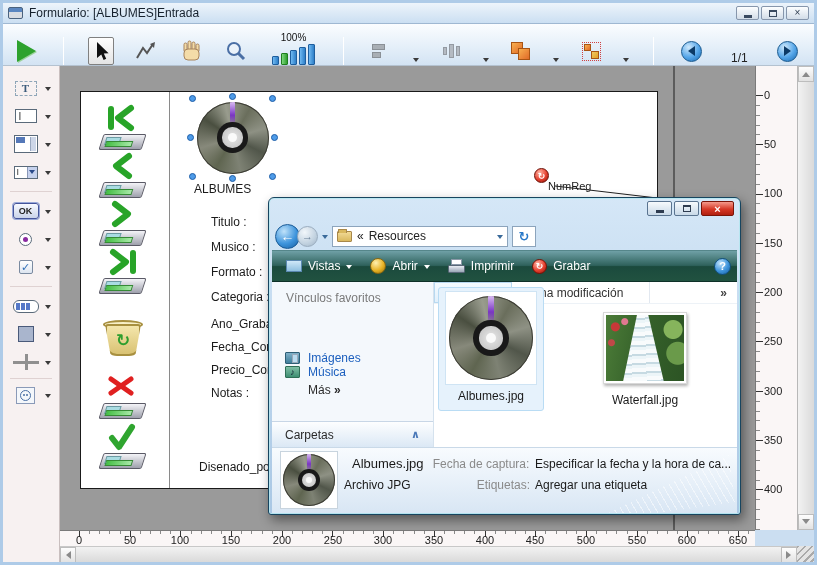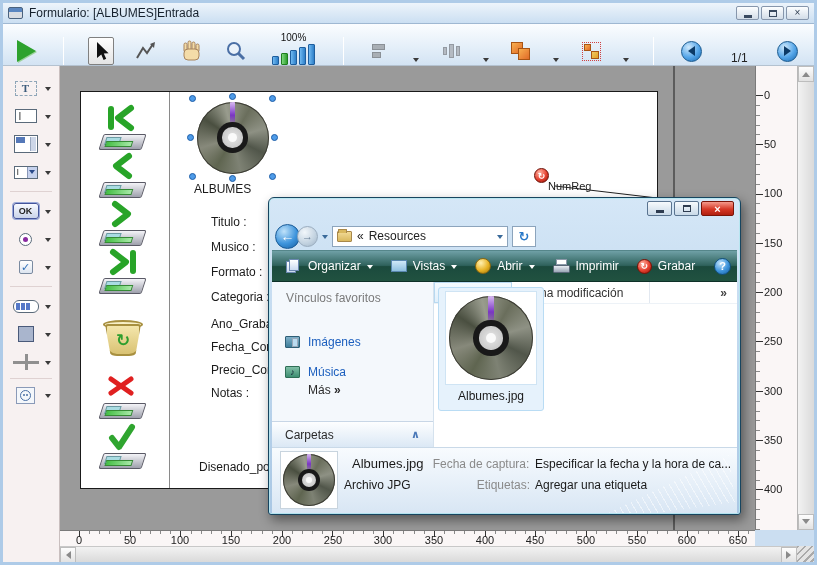--- a/index.html
+++ b/index.html
@@ -569,28 +569,20 @@
       <div class="crumb">
         <i class="folder"></i>
         <span>«</span>
         <span>Resources</span>
         <i class="ddb" style="margin-left:auto"></i>
       </div>
       <div class="refreshb">↻</div>
     </div>
     <div class="x-toolbar">
       <div class="x-cmd">
-        <span class="pages">
-            <i style="left:0;top:2px"></i>
-            <i style="left:3px;top:0"></i>
-          </span>
-        <span>Organizar</span>
-          <i class="ddw"></i>
-      </div>
-      <div class="x-cmd">
         <span class="pic"></span>
         <span>Vistas</span>
           <i class="ddw"></i>
       </div>
       <div class="x-cmd">
         <span class="goldball"></span>
         <span>Abrir</span>
           <i class="ddw"></i>
       </div>
       <div class="x-cmd">
@@ -602,21 +594,21 @@
       </div>
       <div class="x-cmd">
         <span class="redball" style="width:15px;height:15px;font-size:9px">↻</span>
         <span>Grabar</span>
       </div>
       <div class="helpball">?</div>
     </div>
     <div class="x-body">
       <div class="x-left">
         <div class="favhdr">Vínculos favoritos</div>
-        <div class="fav" style="top:49px">
+        <div class="fav" style="top:65px">
           <i class="ficon" style="background:linear-gradient(#7FB0C8,#3E7E9A);border-color:#2E5E76">
               <i style="background:#BBDCF0"></i>
             </i>
           <span>Imágenes</span>
         </div>
         <div class="fav" style="top:79px">
           <i class="ficon music">♪</i>
           <span>Música</span>
         </div>
         <div class="more">
@@ -644,20 +636,26 @@
           <div class="thumb1">
             <div class="cd" style="width:84px;height:84px">
                 <div class="streak"></div>
                 <div class="ring"></div>
                 <div class="hub"></div>
                 <div class="hole"></div>
               </div>
           </div>
           <div class="fname">Albumes.jpg</div>
         </div>
+        <div class="tile2">
+          <div class="thumb2">
+              <div class="waterfall"></div>
+            </div>
+          <div class="fname">Waterfall.jpg</div>
+        </div>
       </div>
     </div>
     <div class="x-details">
       <div class="deco"></div>
       <div class="dthumb">
         <div class="cd" style="width:52px;height:52px">
             <div class="streak"></div>
             <div class="ring"></div>
             <div class="hub"></div>
             <div class="hole"></div>

